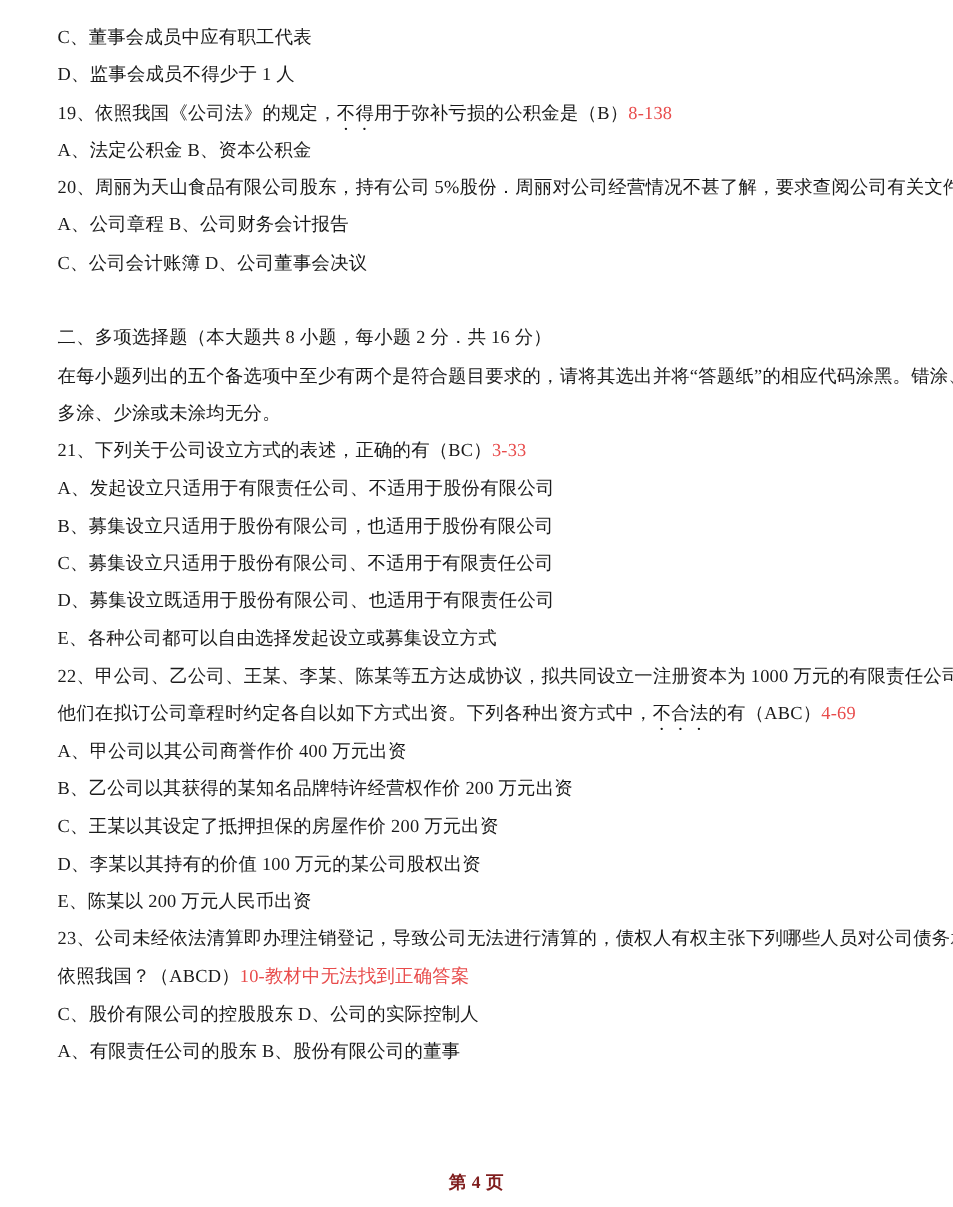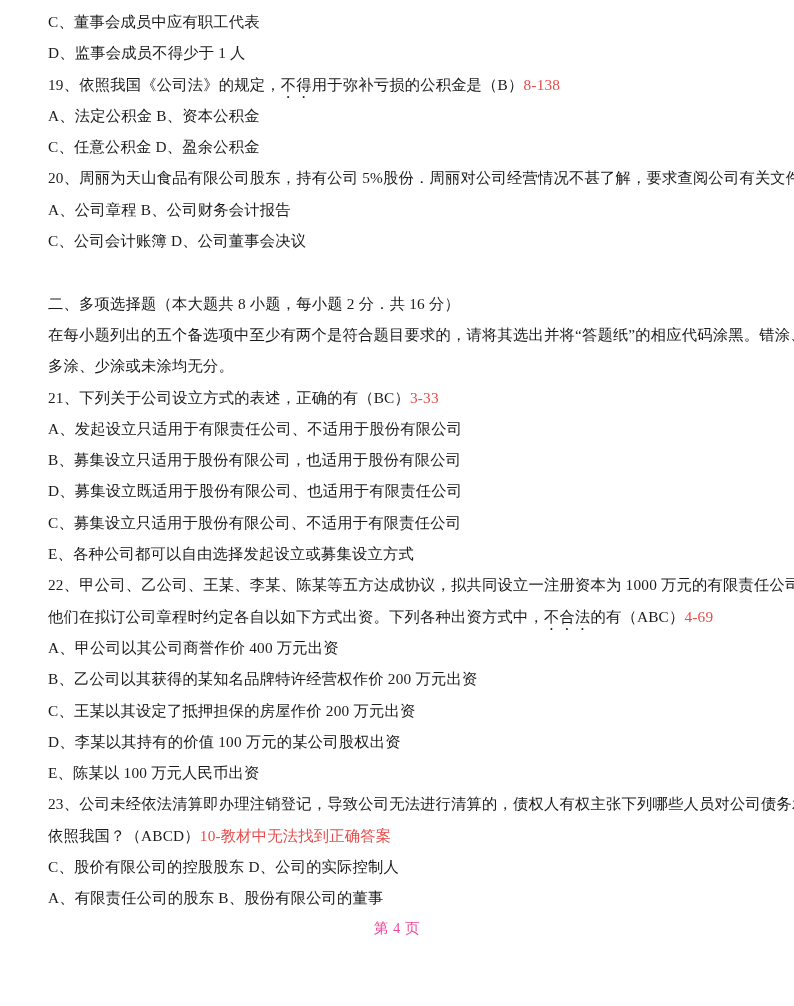--- a/index.html
+++ b/index.html
@@ -18,21 +18,21 @@
   .page {
     position: absolute;
     inset: 0;
     background: #ffffff;
   }
   .doc {
     position: absolute;
     left: 48px;
     top: 0;
     right: 36px;
-    padding-top: 6px;
+    padding-top: 16px;
   }
   .line {
     height: 31.3px;
     line-height: 31.3px;
     font-size: 15.3px;
     white-space: nowrap;
     letter-spacing: 0.2px;
   }
   .line.blank {
     
@@ -41,59 +41,59 @@
     color: var(--accent-red, #e84b4b);
   }
   .seg-emph {
     -webkit-text-emphasis: filled dot;
     text-emphasis: filled dot;
     -webkit-text-emphasis-position: under left;
     text-emphasis-position: under left;
   }
   .footer {
     position: absolute;
-    top: 919px;
+    top: 976px;
     left: 0;
     width: 100%;
     text-align: center;
     font-size: 14.6px;
-    color: #ec4899;
+    color: #7f1d1d;
     letter-spacing: 0.5px;
+    font-weight: bold;
   }
 </style>
 </head>
 <body style="background: rgb(255, 255, 255); color: rgb(26, 26, 26);">
 
 <div class="page">
   <div class="doc">
       <div class="line"><span>C、董事会成员中应有职工代表</span></div>
       <div class="line"><span>D、监事会成员不得少于 1 人</span></div>
       <div class="line"><span>19、依照我国《公司法》的规定，</span><span class="seg-emph">不得</span><span>用于弥补亏损的公积金是（B）</span><span class="seg-red">8-138</span></div>
       <div class="line"><span>A、法定公积金 B、资本公积金</span></div>
-      <div class="line"><span>C、任意公积金 D、盈余公积金</span></div>
       <div class="line"><span>20、周丽为天山食品有限公司股东，持有公司 5%股份．周丽对公司经营情况不甚了解，要求查阅公司有关文件。</span></div>
       <div class="line"><span>A、公司章程 B、公司财务会计报告</span></div>
       <div class="line"><span>C、公司会计账簿 D、公司董事会决议</span></div>
       <div class="line blank"></div>
       <div class="line"><span>二、多项选择题（本大题共 8 小题，每小题 2 分．共 16 分）</span></div>
       <div class="line"><span>在每小题列出的五个备选项中至少有两个是符合题目要求的，请将其选出并将“答题纸”的相应代码涂黑。错涂、</span></div>
       <div class="line"><span>多涂、少涂或未涂均无分。</span></div>
       <div class="line"><span>21、下列关于公司设立方式的表述，正确的有（BC）</span><span class="seg-red">3-33</span></div>
       <div class="line"><span>A、发起设立只适用于有限责任公司、不适用于股份有限公司</span></div>
       <div class="line"><span>B、募集设立只适用于股份有限公司，也适用于股份有限公司</span></div>
+      <div class="line"><span>C、募集设立只适用于股份有限公司、不适用于有限责任公司</span></div>
       <div class="line"><span>D、募集设立既适用于股份有限公司、也适用于有限责任公司</span></div>
-      <div class="line"><span>C、募集设立只适用于股份有限公司、不适用于有限责任公司</span></div>
       <div class="line"><span>E、各种公司都可以自由选择发起设立或募集设立方式</span></div>
       <div class="line"><span>22、甲公司、乙公司、王某、李某、陈某等五方达成协议，拟共同设立一注册资本为 1000 万元的有限责任公司，</span></div>
       <div class="line"><span>他们在拟订公司章程时约定各自以如下方式出资。下列各种出资方式中，</span><span class="seg-emph">不合法</span><span>的有（ABC）</span><span class="seg-red">4-69</span></div>
       <div class="line"><span>A、甲公司以其公司商誉作价 400 万元出资</span></div>
       <div class="line"><span>B、乙公司以其获得的某知名品牌特许经营权作价 200 万元出资</span></div>
       <div class="line"><span>C、王某以其设定了抵押担保的房屋作价 200 万元出资</span></div>
       <div class="line"><span>D、李某以其持有的价值 100 万元的某公司股权出资</span></div>
-      <div class="line"><span>E、陈某以 100 万元人民币出资</span></div>
+      <div class="line"><span>E、陈某以 200 万元人民币出资</span></div>
       <div class="line"><span>23、公司未经依法清算即办理注销登记，导致公司无法进行清算的，债权人有权主张下列哪些人员对公司债务承担</span></div>
       <div class="line"><span>依照我国？（ABCD）</span><span class="seg-red">10-教材中无法找到正确答案</span></div>
       <div class="line"><span>C、股价有限公司的控股股东 D、公司的实际控制人</span></div>
       <div class="line"><span>A、有限责任公司的股东 B、股份有限公司的董事</span></div>
     </div>
   <div class="footer">
     <span>第 4 页</span>
   </div>
 </div>
 

